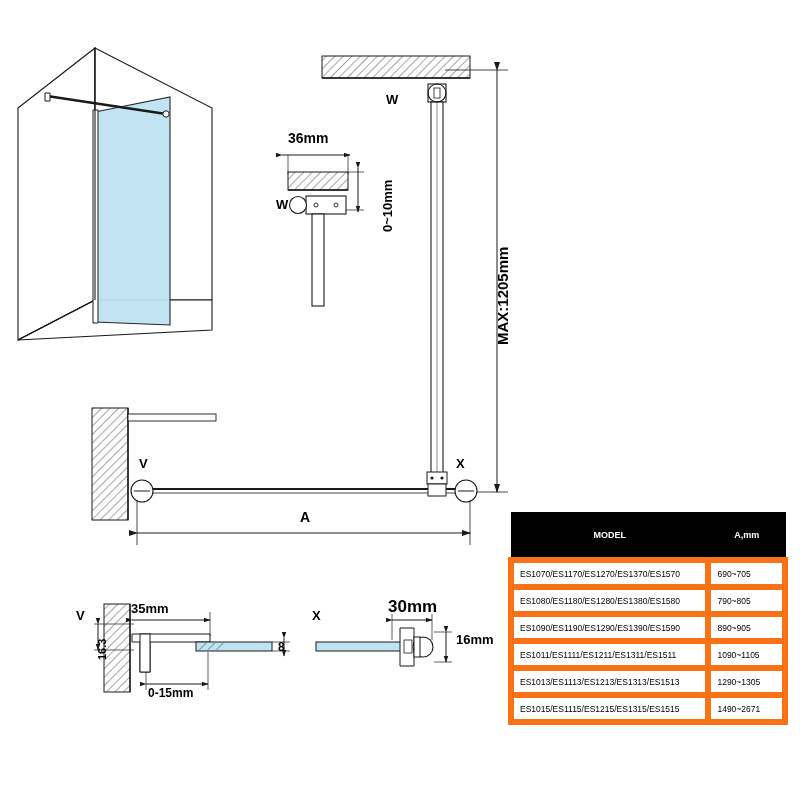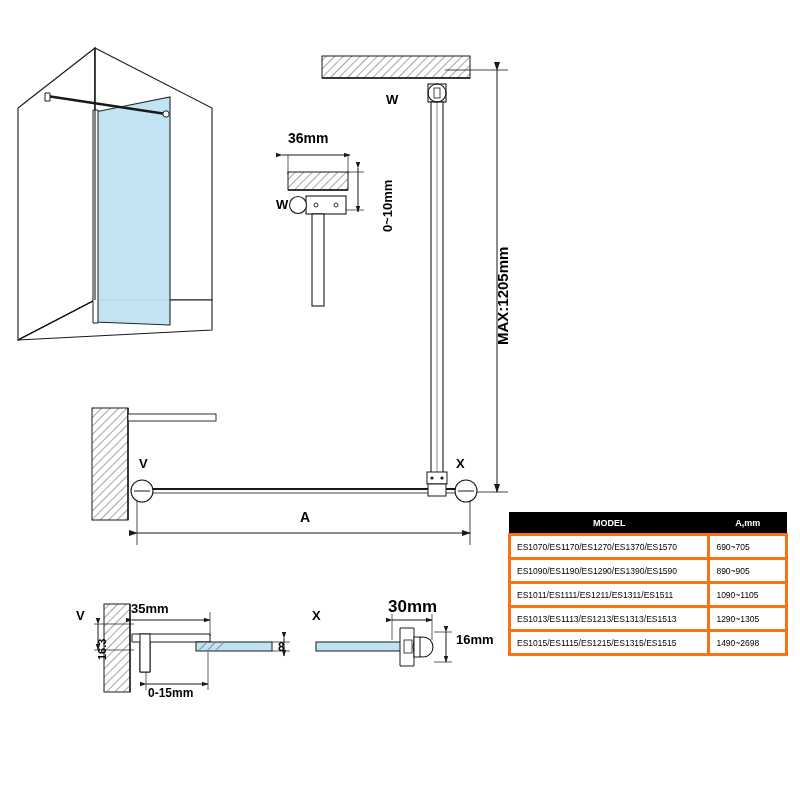--- a/index.html
+++ b/index.html
@@ -45,26 +45,26 @@
     width: 280px;
     border-collapse: collapse;
     font-size: 8.5px;
     background: #fff;
   }
   #model-table th {
     background: #000;
     color: #fff;
     font-weight: bold;
     font-size: 9px;
-    padding: 5px 2px;
+    padding: 17px 2px;
     border: 1px solid #000;
     text-align: center;
   }
   #model-table td {
-    border: 3px solid #f97316;
+    border: 6px solid #f97316;
     padding: 4px 6px;
     color: #000;
     height: 13px;
   }
   #model-table td.model-col { text-align: left; width: 196px; }
   #model-table td.a-col { text-align: left; width: 72px; border-radius: 11px; }
 </style>
 </head>
 <body>
 
@@ -258,31 +258,35 @@
         <th>MODEL</th>
         <th>A,mm</th>
       </tr>
     </thead>
     <tbody id="table-body">
         <tr>
           <td class="model-col">ES1070/ES1170/ES1270/ES1370/ES1570</td>
           <td class="a-col">690~705</td>
         </tr>
         <tr>
+          <td class="model-col">ES1080/ES1180/ES1280/ES1380/ES1580</td>
+          <td class="a-col">790~805</td>
+        </tr>
+        <tr>
           <td class="model-col">ES1090/ES1190/ES1290/ES1390/ES1590</td>
           <td class="a-col">890~905</td>
         </tr>
         <tr>
           <td class="model-col">ES1011/ES1111/ES1211/ES1311/ES1511</td>
           <td class="a-col">1090~1105</td>
         </tr>
         <tr>
           <td class="model-col">ES1013/ES1113/ES1213/ES1313/ES1513</td>
           <td class="a-col">1290~1305</td>
         </tr>
         <tr>
           <td class="model-col">ES1015/ES1115/ES1215/ES1315/ES1515</td>
-          <td class="a-col">1490~2698</td>
+          <td class="a-col">1490~2671</td>
         </tr>
       </tbody>
   </table>
 
 </div>
 
 </body></html>

